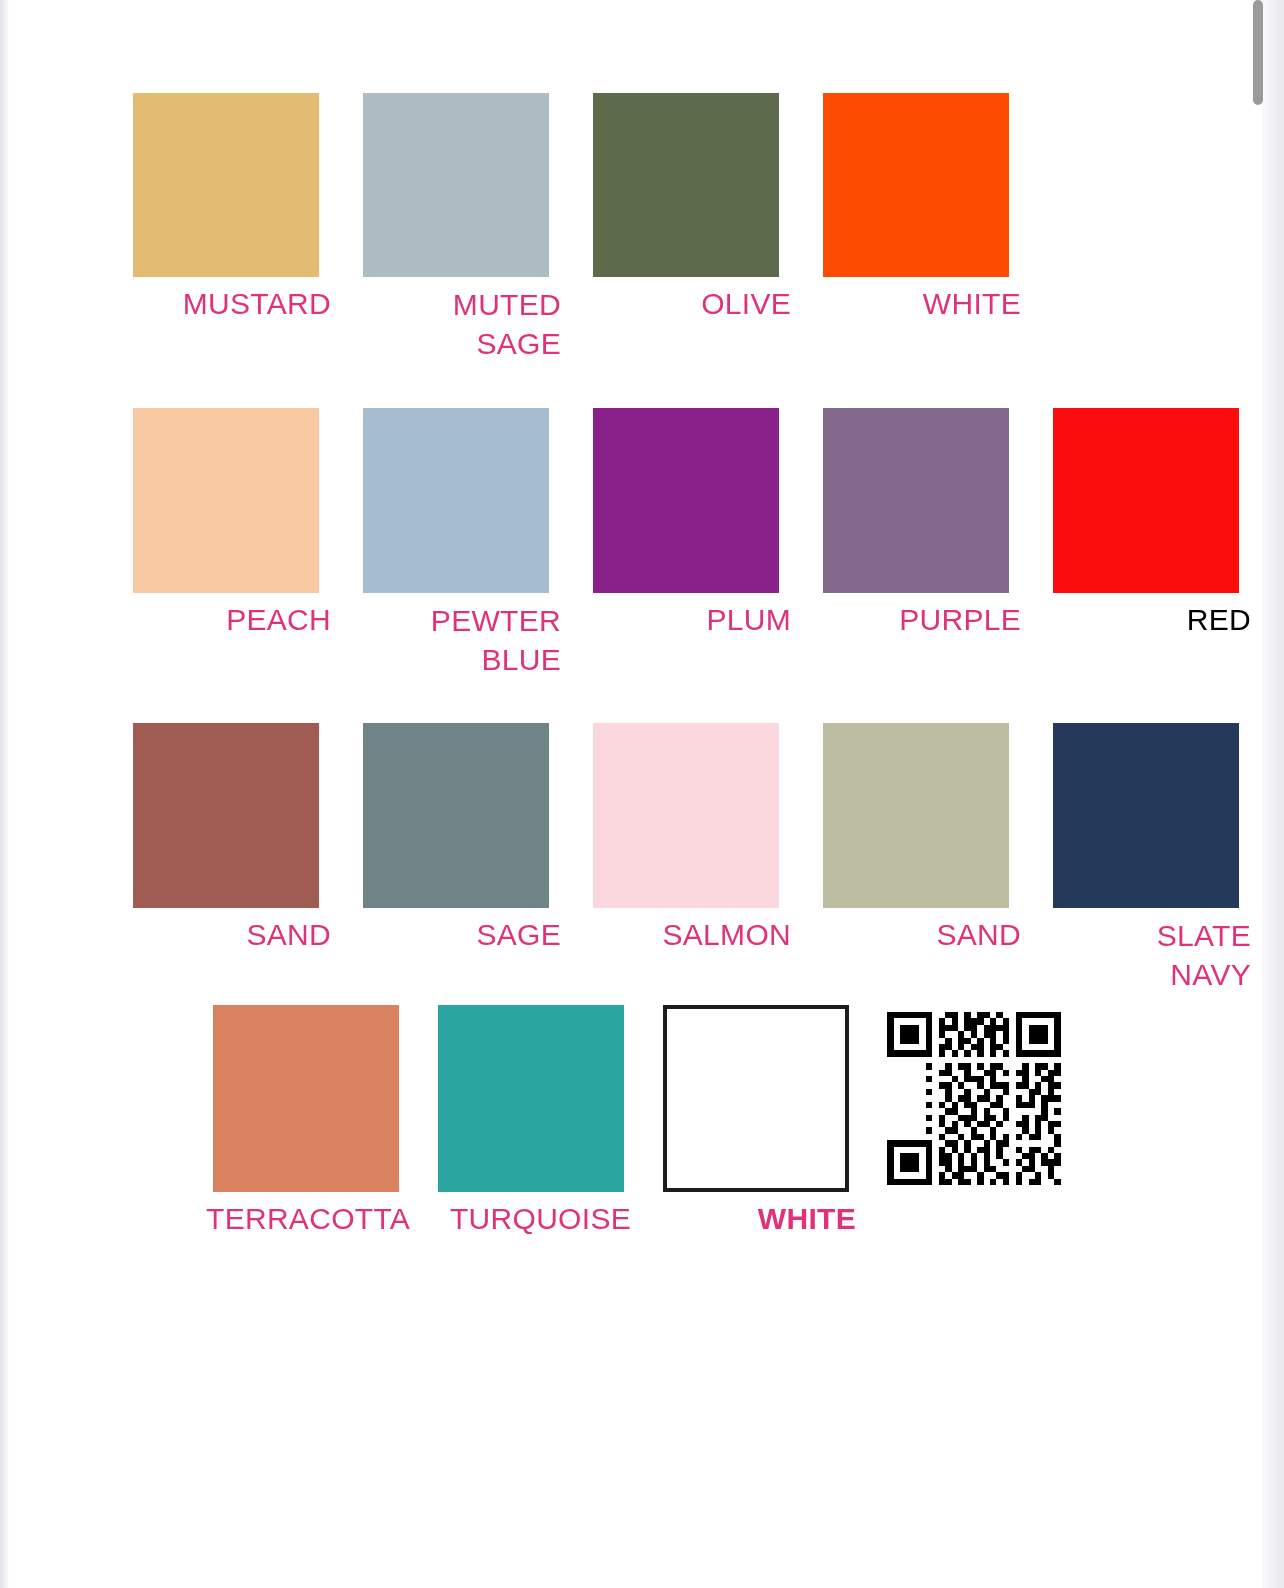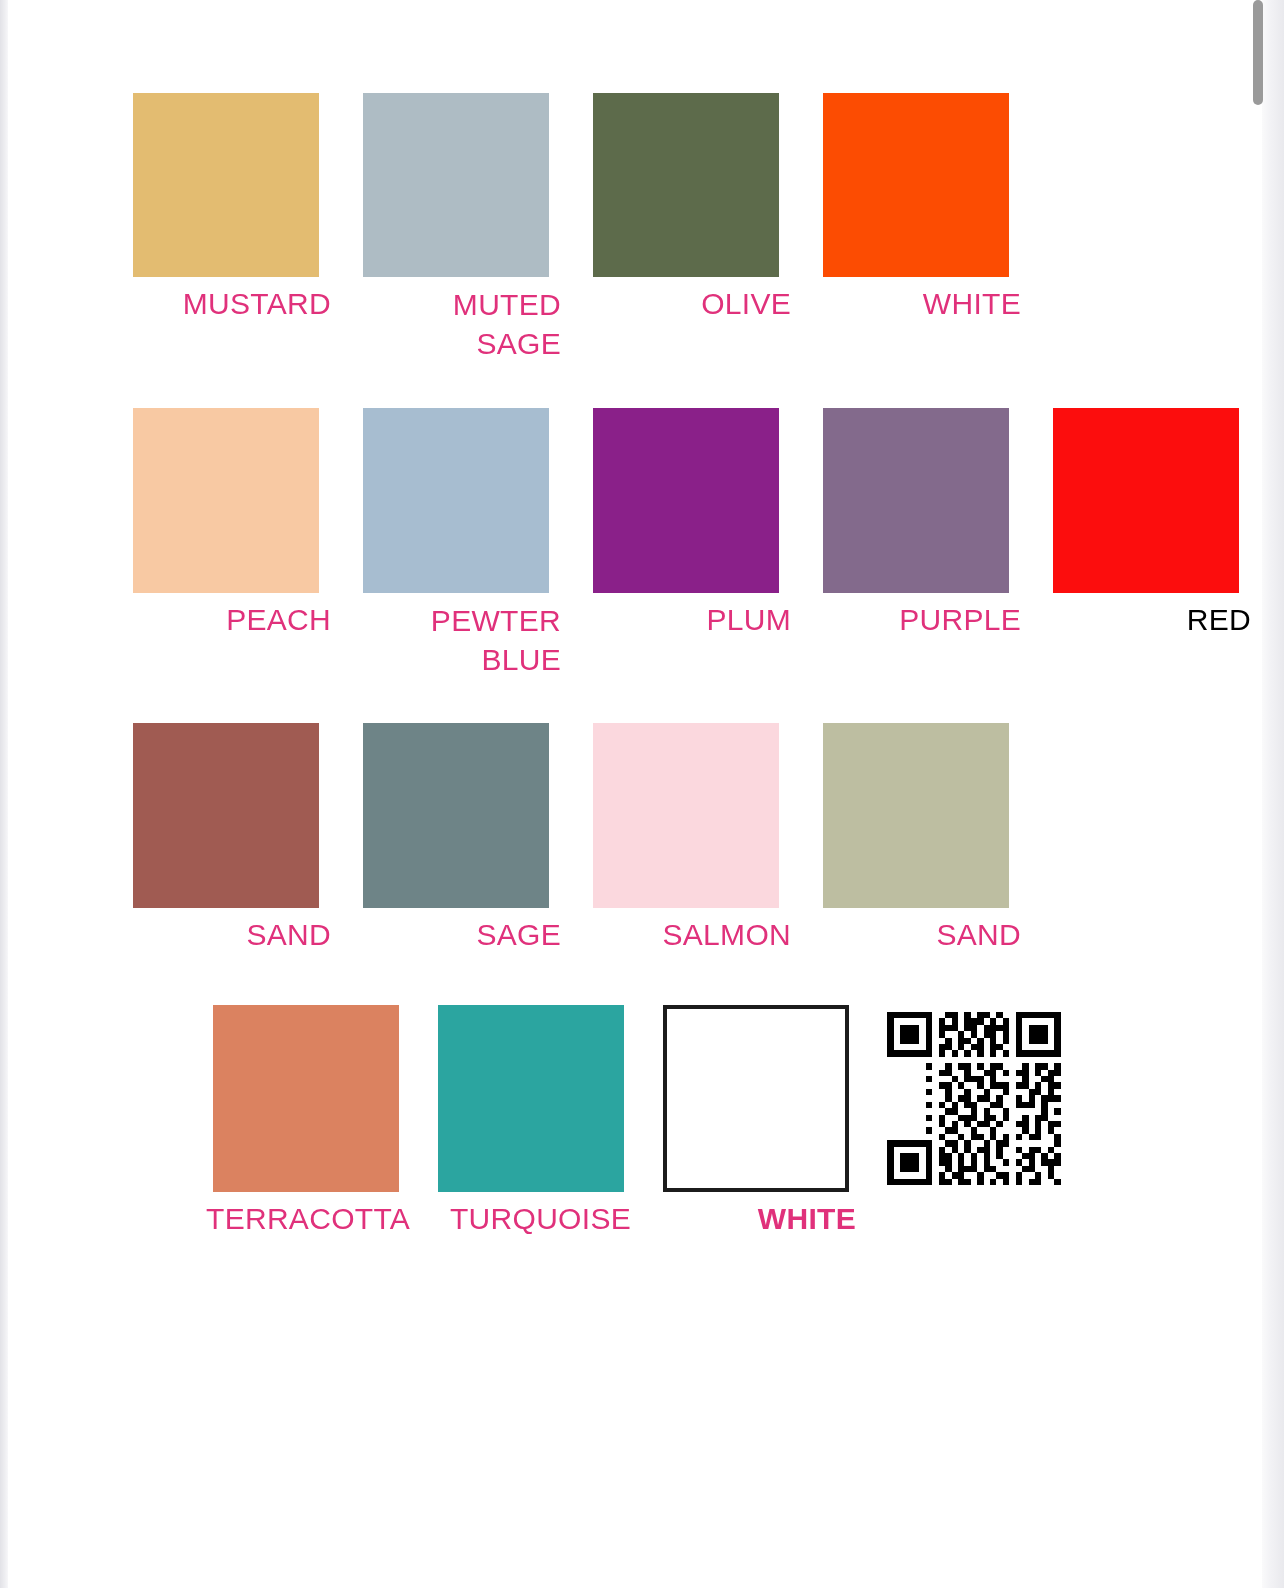--- a/index.html
+++ b/index.html
@@ -195,20 +195,25 @@
           <div class="chip" style="background: rgb(110, 132, 135);"></div>
           <div class="chip-label" style="color: rgb(224, 49, 123);">SAGE</div>
         </div>
         <div class="swatch-cell">
           <div class="chip" style="background: rgb(251, 216, 222);"></div>
           <div class="chip-label" style="color: rgb(224, 49, 123);">SALMON</div>
         </div>
         <div class="swatch-cell">
           <div class="chip" style="background: rgb(189, 190, 161);"></div>
           <div class="chip-label" style="color: rgb(224, 49, 123);">SAND</div>
+        </div>
+        <div class="swatch-cell">
+          <div class="chip" style="background: rgb(37, 57, 90);"></div>
+          <div class="chip-label label-slate" style="color: rgb(224, 49, 123);">SLATE
+NAVY</div>
         </div>
       </div>
 
       <div class="swatch-row" id="row4">
         <div class="swatch-cell">
           <div class="chip" style="background: rgb(219, 130, 96);"></div>
           <div class="chip-label" style="color: rgb(224, 49, 123);">TERRACOTTA</div>
         </div>
         <div class="swatch-cell">
           <div class="chip" style="background: rgb(43, 165, 160);"></div>

